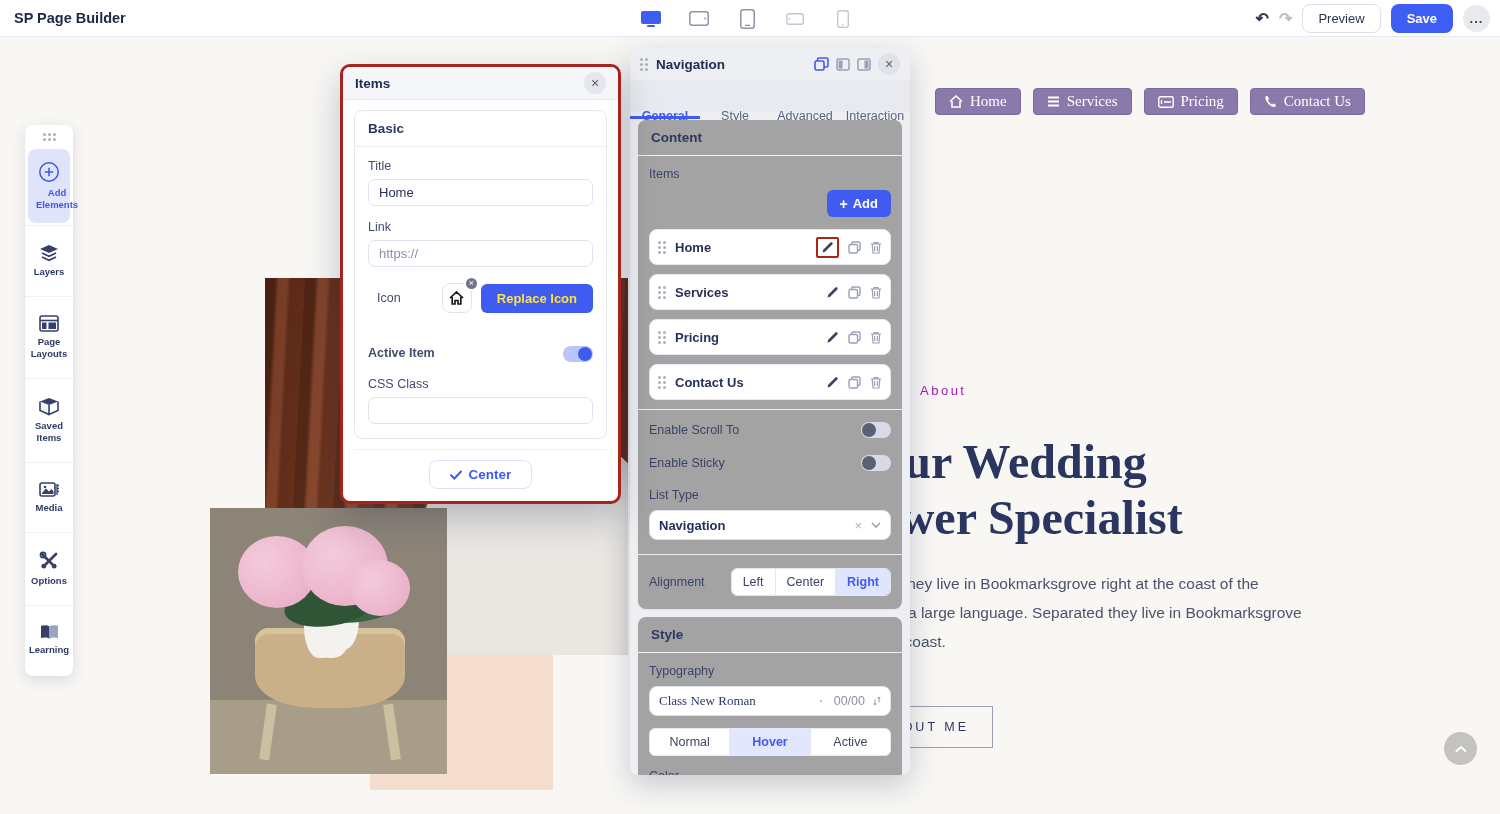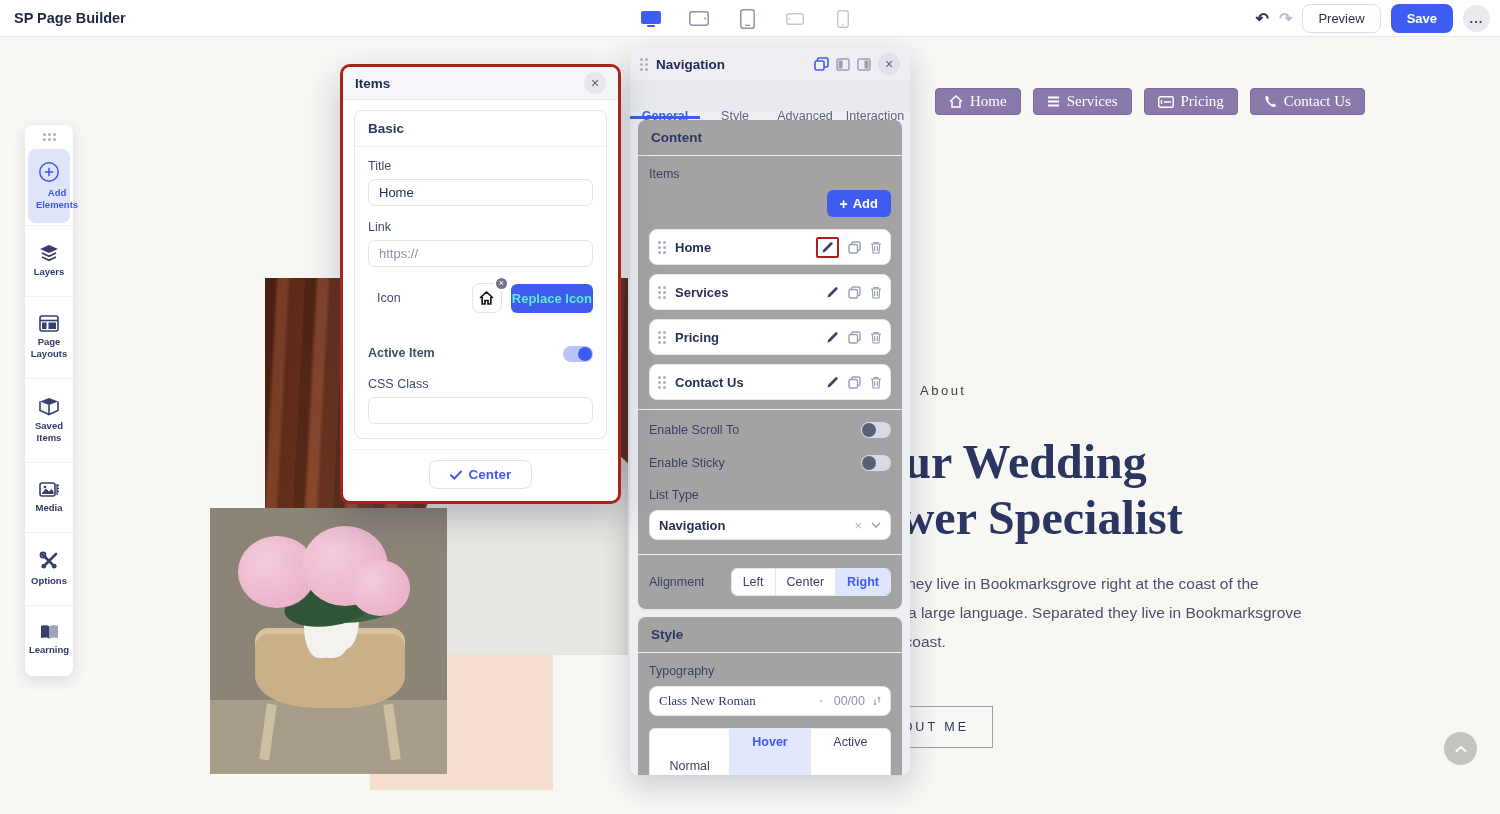--- a/index.html
+++ b/index.html
@@ -47,21 +47,21 @@
   .chair:before, .chair:after { content:""; position:absolute; bottom:-52px; width:10px; height:56px; background:#cdbfa2; }
   .chair:before { left:8px; transform:rotate(8deg);} .chair:after { right:8px; transform:rotate(-8deg);}
   .vase { position:absolute; left:98px; top:88px; width:46px; height:62px; background:#f4f2ee;
           border-radius:40% 40% 45% 45% / 30% 30% 60% 60%; box-shadow:-10px 6px 0 -6px #f4f2ee, 12px -2px 0 -7px #f4f2ee; }
   .bloom { position:absolute; border-radius:50%; background:radial-gradient(circle at 35% 35%, #f3cbdb, #e8a9c4); }
   .b1 { left:28px; top:28px; width:78px; height:72px; }
   .b2 { left:92px; top:18px; width:86px; height:80px; }
   .b3 { left:140px; top:52px; width:60px; height:56px; }
   .bloom-leaf { position:absolute; left:74px; top:78px; width:90px; height:40px; background:#2f5436;
           border-radius:50% 50% 50% 50%; transform:rotate(-8deg); box-shadow:30px 10px 0 -10px #3c6443; }
-  .about-label { position:absolute; left:920px; top:346px; font-size:13px; letter-spacing:2.5px; color:#404040; }
+  .about-label { position:absolute; left:920px; top:346px; font-size:13px; letter-spacing:2.5px; color:#a21caf; }
   .hero-h1 { position:absolute; font-family:"Liberation Serif", serif; font-weight:700; font-size:48px; color:#2a3560; white-space:nowrap; }
   .hero-line1 { left:851px; top:397px; }
   .hero-line2 { left:833px; top:453px; }
   .hero-para { position:absolute; left:827px; top:532px; font-size:15.5px; line-height:29px; color:#4a526b; white-space:nowrap; }
   .about-me-btn { position:absolute; left:856px; top:669px; width:137px; height:42px; background:transparent;
           border:1px solid #9aa0ad; font-size:12.5px; letter-spacing:3px; color:#2a3560;
           display:flex; align-items:center; justify-content:center; cursor:pointer; font-family:inherit; }
   .scroll-top { position:absolute; left:1444px; top:695px; width:33px; height:33px; border-radius:50%;
           background:#c5c3c0; border:none; display:flex; align-items:center; justify-content:center; cursor:pointer; }
 
@@ -93,21 +93,21 @@
   .f-input::placeholder { color:#8b92a6; }
   .f-row-gap { margin-top:13px; }
   .icon-row { display:flex; align-items:center; margin-top:15px; }
   .icon-row .f-label { margin:9px; flex:1; }
   .icon-chip-wrap { position:relative; margin-right:9px; }
   .icon-chip { width:30px; height:30px; border:1px solid #dfe3ee; border-radius:8px; background:#fff;
                display:flex; align-items:center; justify-content:center; cursor:pointer; }
   .chip-badge { position:absolute; top:-7px; right:-7px; width:15px; height:15px; border-radius:50%;
                 background:#6f7587; border:2px solid #fff; color:#fff; font-size:9px; line-height:11px;
                 text-align:center; cursor:pointer; }
-  .btn-replace { background:#3f5bf0; color:#5eead4; border:none; border-radius:6px; padding:7px 1px;
+  .btn-replace { background:#3f5bf0; color:#fde047; border:none; border-radius:6px; padding:7px 16px;
                  font-size:13px; font-weight:700; cursor:pointer; font-family:inherit; }
   .toggle-row { display:flex; align-items:flex-start; justify-content:space-between; margin-top:32px;font-weight:bold; }
   .toggle { width:30px; height:16px; border-radius:9px; position:relative; cursor:pointer; }
   .toggle.on { background:#b9c4f7; }
   .toggle.on .knob { position:absolute; right:1px; top:1px; width:14px; height:14px; border-radius:50%; background:#3f5bf0; }
   .toggle.off { background:#d8dbe3; }
   .toggle.off .knob { position:absolute; left:1px; top:1px; width:14px; height:14px; border-radius:50%; background:#5a6175; }
   .im-footer { padding:10px 0 12px; display:flex; justify-content:center; border-top:1px solid #eef0f5; margin-top:10px; }
   .btn-apply { background:#fff; border:1px solid #dde3f3; border-radius:8px; padding:6px 20px; font-size:13.5px;
                font-weight:700; color:#3f5bf0; cursor:pointer; display:flex; gap:7px; align-items:center; font-family:inherit; }
@@ -149,21 +149,21 @@
   .seg-opt { padding:6px 11px; font-size:12.5px; color:#3a4466; background:#fff; cursor:pointer; border-left:1px solid #e2e6ef; }
   .seg-opt:first-child { border-left:none; }
   .seg-opt.active { background:#dfe5fc; color:#3f5bf0; font-weight:700; }
   .typo-row { height:30px; border:1px solid #dfe3ee; border-radius:8px; display:flex; align-items:center;
               padding:0 9px; margin-top:8px; cursor:pointer; background:#fff; }
   .typo-font { flex:1; font-family:"Liberation Serif", serif; font-size:13px; color:#2b3a66; }
   .typo-dot { color:#9aa1b5; margin-right:10px; }
   .typo-size { color:#8a91a5; font-size:12.5px; margin-right:8px; }
   .state-bar { display:flex; border:1px solid #e6e9f0; border-radius:6px; overflow:hidden; margin:12px 0 0; background:#fff; }
   .state-cell { flex:1; text-align:center; padding:6px 0; font-size:12.5px; color:#3c4760; cursor:pointer; border-left:1px solid #e6e9f0; }
-  .state-cell:first-child { border-left:none;margin-top:24px; }
+  .state-cell:first-child { border-left:none; }
   .state-cell.active { background:#e2e7fd; color:#3f5bf0; font-weight:700; }
   .color-label { margin:13px 0 7px; }
 
   .dots6 { display:grid; grid-template-columns:3px 3px; grid-gap:2px; }
   .dots6 i { width:3px; height:3px; border-radius:50%; background:#aab0c0; }
   svg { display:block; }
 </style>
 </head>
 <body>
 

